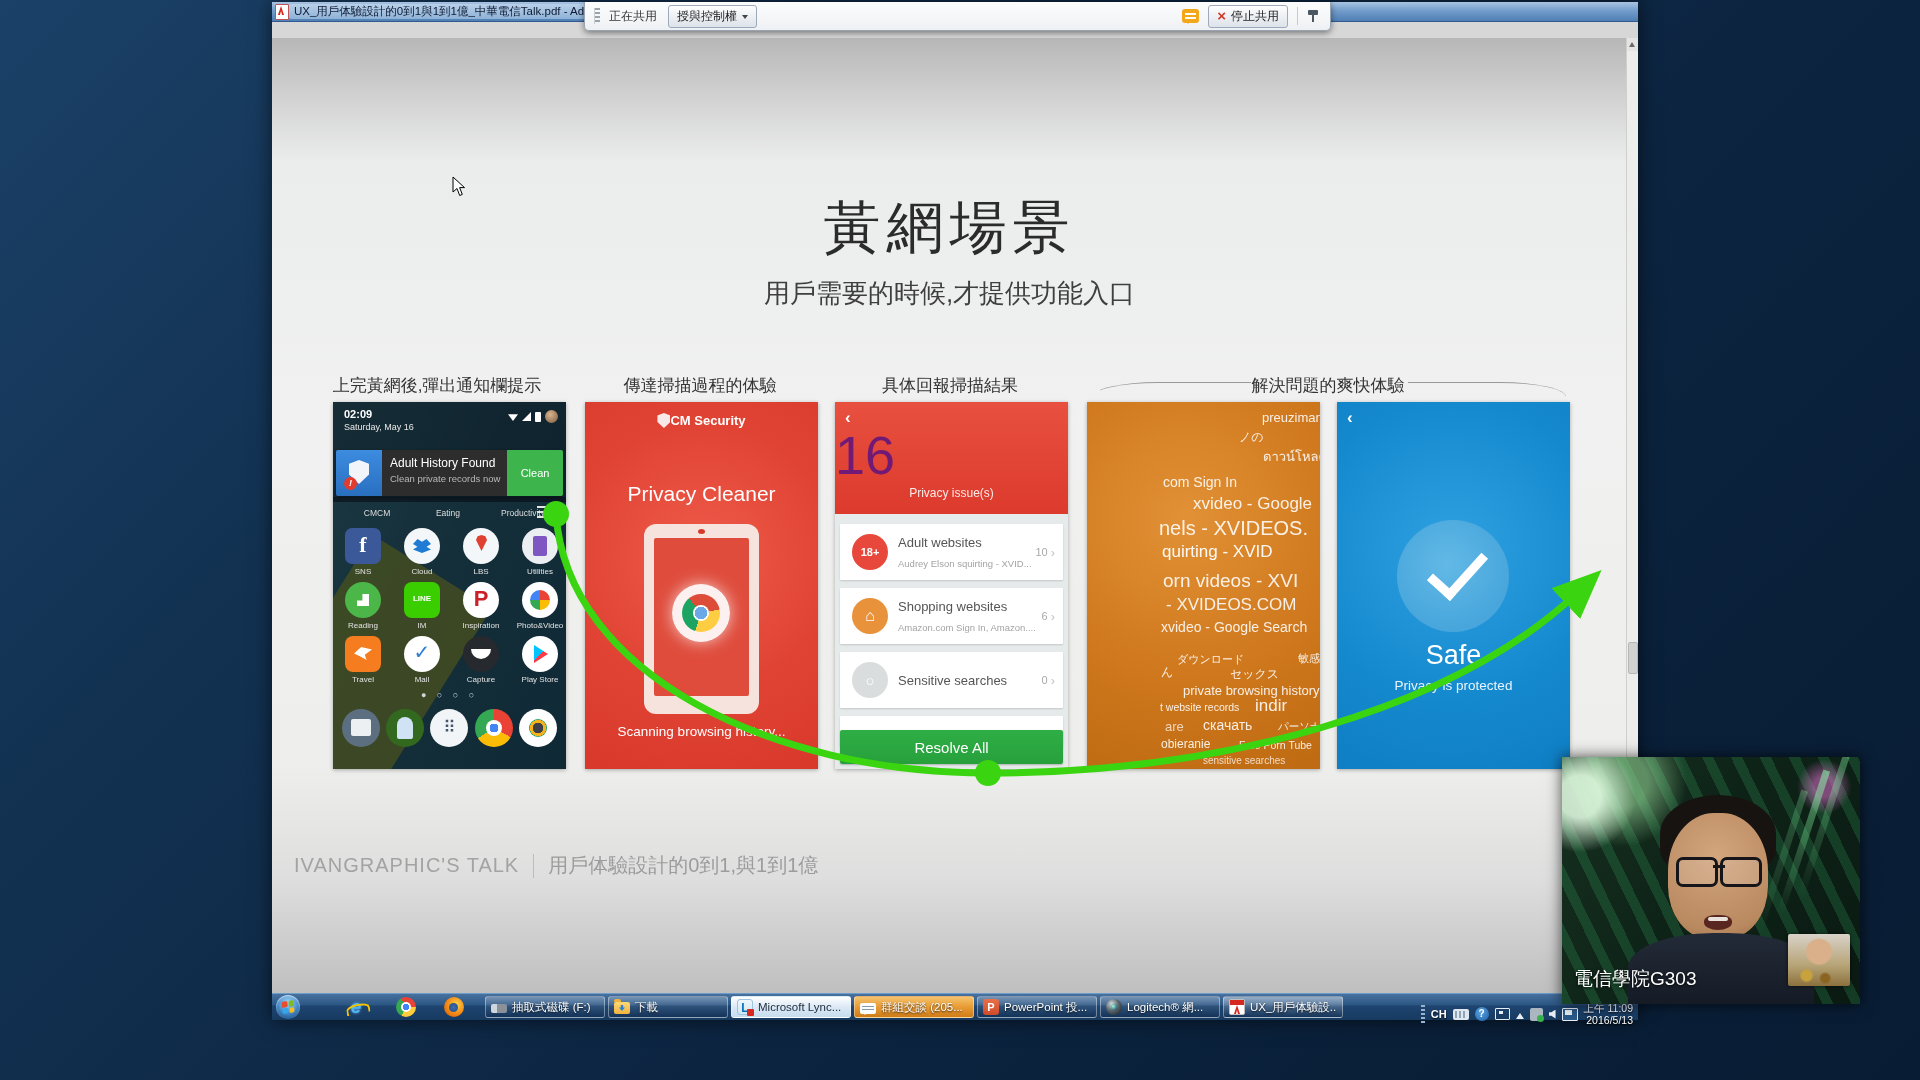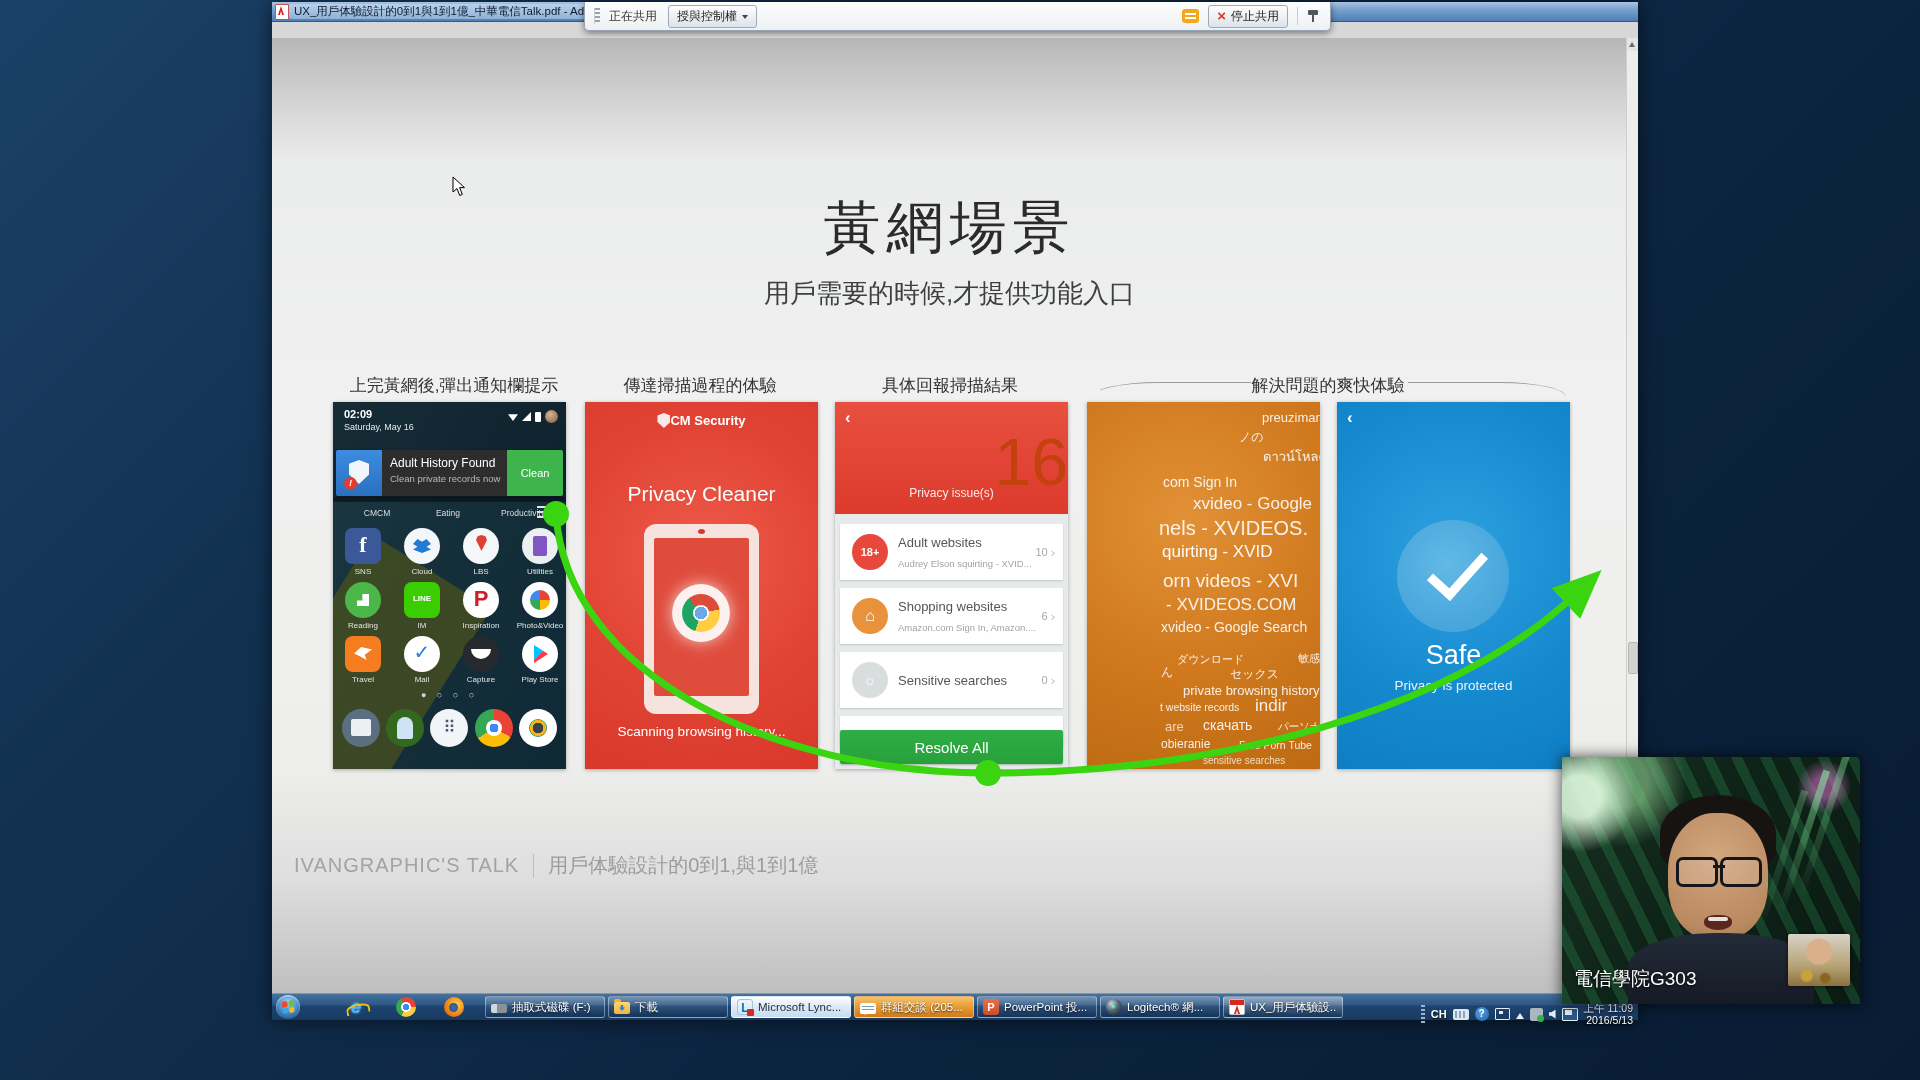--- a/index.html
+++ b/index.html
@@ -26,21 +26,21 @@
   .menu-item{font-size:11.5px;color:#222;padding:1px 7px;}
   
   .doc{position:absolute;left:0;top:36px;right:11px;bottom:26px;overflow:hidden;
     background:linear-gradient(180deg,#b7b7b7 0%,#d5d5d5 7%,#ebedec 13%,#f0f1f0 40%,#eeeeec 76%,#dedede 88%,#c9c9c9 96%,#bfbfbf 100%);}
   .slide-title{position:absolute;left:0;right:0;top:152px;text-align:center;
     font-size:57px;color:#2b2b2b;font-weight:400;letter-spacing:6px;}
   .slide-subtitle{position:absolute;left:0;right:0;top:238px;text-align:center;
     font-size:26px;color:#3f3f3f;}
   .step-label{position:absolute;top:336px;transform:translateX(-50%);
     font-size:17px;color:#333;white-space:nowrap;}
-  .step-1{left:182px}.step-2{left:428px}.step-3{left:678px}.step-4{left:1056px}
+  .step-1{left:165px}.step-2{left:428px}.step-3{left:678px}.step-4{left:1056px}
   .bracket{position:absolute;top:344px;height:14px;width:158px;border-top:1.5px solid #9a9a9a;}
   .bracket-l{left:820px;border-top-left-radius:70px 16px;border-left:1.5px solid #9a9a9a;border-left-color:transparent;}
   .bracket-r{left:1136px;border-top-right-radius:70px 16px;}
   .footer{position:absolute;left:22px;top:814px;display:flex;align-items:center;gap:14px;}
   .footer-brand{font-size:20px;color:#a3a3a3;letter-spacing:1px;}
   .footer-div{width:1px;height:24px;background:#bdbdbd;}
   .footer-title{font-size:20px;color:#9c9c9c;}
   
   .phone{position:absolute;top:364px;width:233px;height:367px;overflow:hidden;
     box-shadow:0 1px 4px rgba(0,0,0,.3);}
@@ -132,21 +132,21 @@
     background:radial-gradient(circle,#ffffff 0 18%,rgba(255,255,255,.92) 18% 100%);box-shadow:0 0 16px rgba(255,255,255,.7);}
   .cm-chrome::before{content:"";position:absolute;left:10px;top:10px;width:38px;height:38px;border-radius:50%;
     background:conic-gradient(from -40deg,#dd4b39 0 33%,#ffcd42 33% 66%,#1da462 66% 100%);}
   .cm-chrome::after{content:"";position:absolute;left:21px;top:21px;width:16px;height:16px;border-radius:50%;
     background:radial-gradient(circle,#6aa8e8 0 55%,#fff 57% 100%);}
   .cm-scan{position:absolute;left:0;right:0;top:322px;text-align:center;color:#fff;font-size:13.5px;}
   
   .p3{background:#e7eaea;}
   .p3-head{position:absolute;left:0;right:0;top:0;height:112px;
     background:linear-gradient(#e8503f,#dc3a2d);}
-  .p3-count{position:absolute;left:0;right:0;top:22px;text-align:right;color:#c2410c;font-size:66px;font-weight:300;}
+  .p3-count{position:absolute;left:0;right:0;top:22px;text-align:left;color:#701a75;font-size:54px;font-weight:300;}
   .p3-count-label{position:absolute;left:0;right:0;top:84px;text-align:center;color:#fce9e7;font-size:12px;}
   .card{position:absolute;left:5px;right:5px;height:56px;background:#fff;border-radius:1px;
     box-shadow:0 1px 2px rgba(0,0,0,.15);display:flex;align-items:center;}
   .c1{top:122px}.c2{top:186px}.c3{top:250px}
   .c4{top:314px;height:30px;}
   .badge{flex:0 0 36px;height:36px;margin:0 10px 0 12px;border-radius:50%;
     color:#fff;font-weight:bold;font-size:11px;display:flex;align-items:center;justify-content:center;}
   .b-adult{background:#e8483c;}
   .b-shop{background:#e8923c;font-size:16px;}
   .b-search{background:#d9dddd;color:#fff;font-size:15px;}

